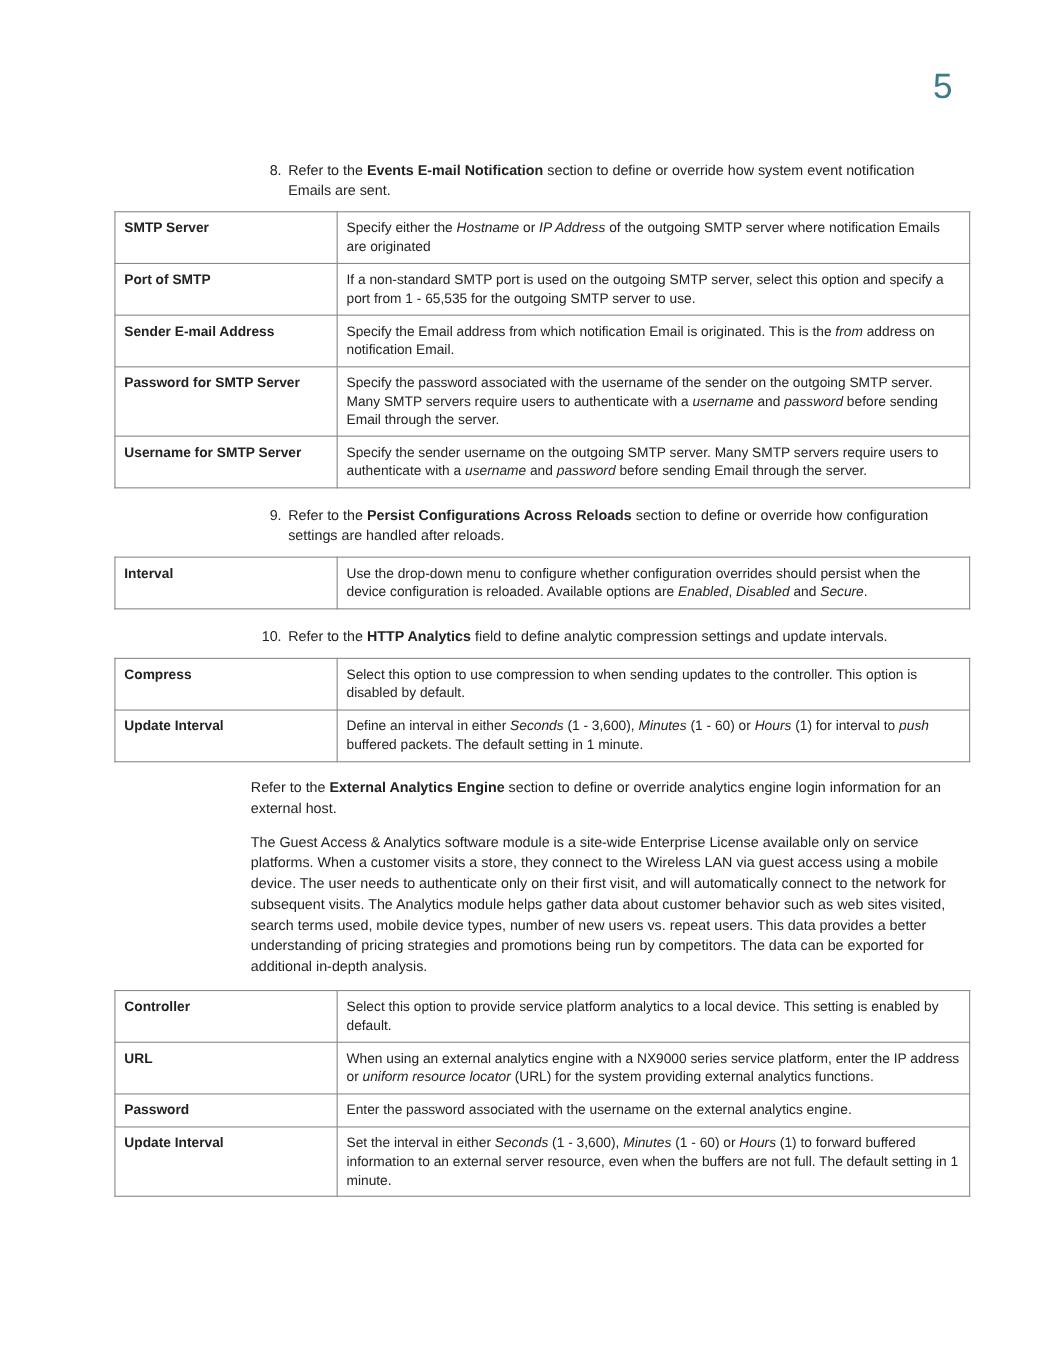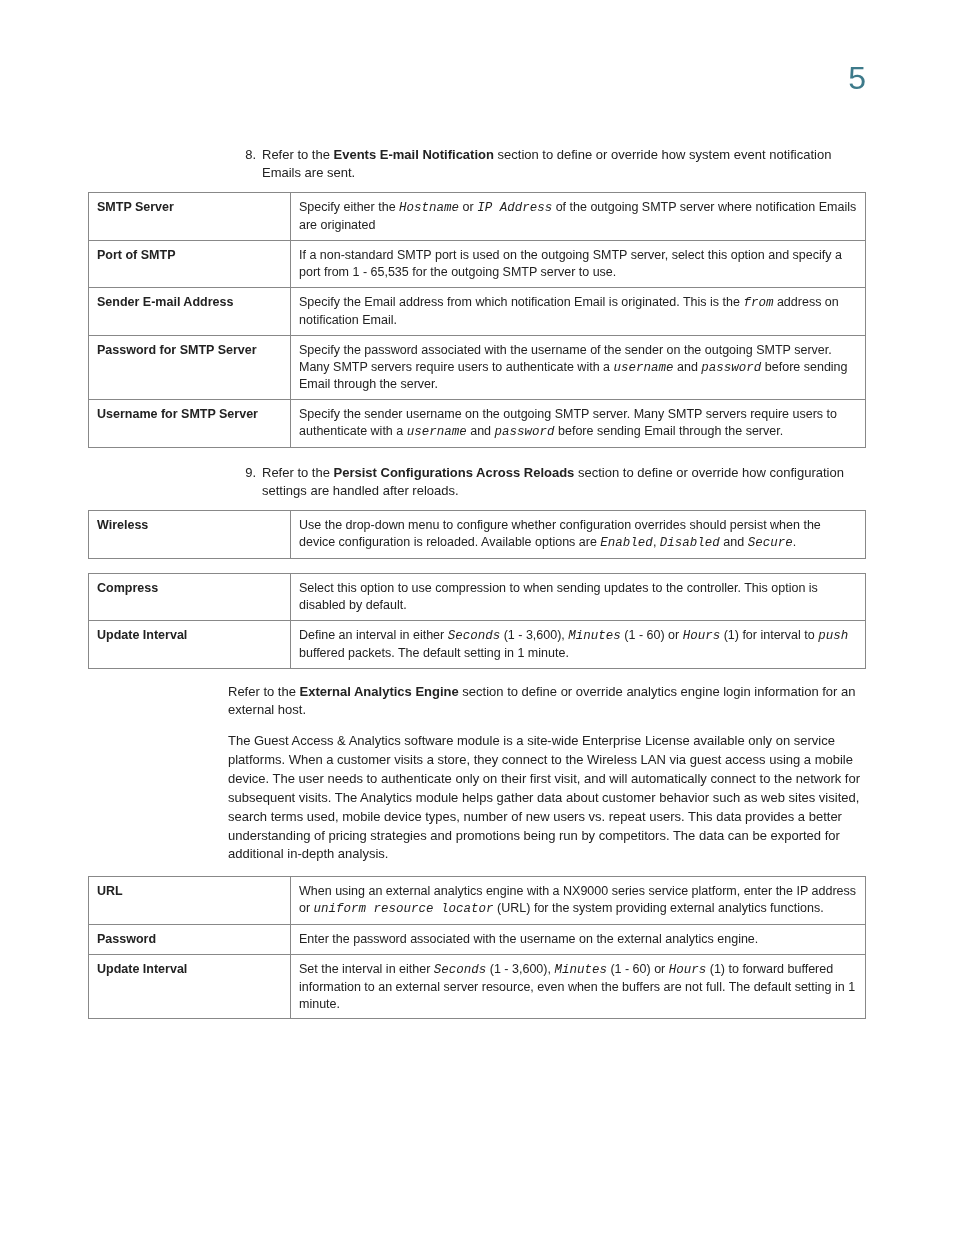--- a/index.html
+++ b/index.html
@@ -43,25 +43,25 @@
     padding-right: 6px;
   }
   .numbered-text {
     flex: 1;
   }
   .plain-para {
     margin: 12px 0;
     line-height: 1.45;
   }
   .bold { font-weight: bold; margin-top: 20px; }
-  .italic { font-style: italic; font-family: Liberation Mono, monospace; }
+  .italic { font-style: italic; }
   table {
     border-collapse: collapse;
     width: 100%;
-    margin: 10px 0 14px 0;
+    margin: 10px 0 14px 16px;
     font-size: 12.5px;
   }
   td {
     border: 1px solid #888;
     padding: 6px 8px;
     vertical-align: top;
     line-height: 1.35;
   }
   td.label {
     width: 185px;
@@ -125,28 +125,36 @@
       <div class="number">9.</div>
       <div class="numbered-text">
         <span>Refer to the </span><span class="bold">Persist Configurations Across Reloads</span><span> section to define or override how configuration settings are handled after reloads.</span>
       </div>
     </div>
   </div>
 
   <table>
     <tbody>
         <tr>
-      <td class="label">Wireless</td>
+      <td class="label">Interval</td>
       <td>
         <span>Use the drop-down menu to configure whether configuration overrides should persist when the device configuration is reloaded. Available options are </span><span class="italic">Enabled</span><span>, </span><span class="italic">Disabled</span><span> and </span><span class="italic">Secure</span><span>.</span>
       </td>
     </tr>
   </tbody>
     </table>
 
+  <div class="content-indent">
+    <div class="numbered-item">
+      <div class="number">10.</div>
+      <div class="numbered-text">
+        <span>Refer to the </span><span class="bold">HTTP Analytics</span><span> field to define analytic compression settings and update intervals.</span>
+      </div>
+    </div>
+  </div>
 
   <table>
     <tbody>
         <tr>
       <td class="label">Compress</td>
       <td>Select this option to use compression to when sending updates to the controller. This option is disabled by default.</td>
     </tr>
     <tr>
       <td class="label">Update Interval</td>
       <td>
@@ -158,20 +166,24 @@
 
   <div class="content-indent">
     <div class="plain-para">
       <span>Refer to the </span><span class="bold">External Analytics Engine</span><span> section to define or override analytics engine login information for an external host.</span>
     </div>
     <div class="plain-para">The Guest Access &amp; Analytics software module is a site-wide Enterprise License available only on service platforms. When a customer visits a store, they connect to the Wireless LAN via guest access using a mobile device. The user needs to authenticate only on their first visit, and will automatically connect to the network for subsequent visits. The Analytics module helps gather data about customer behavior such as web sites visited, search terms used, mobile device types, number of new users vs. repeat users. This data provides a better understanding of pricing strategies and promotions being run by competitors. The data can be exported for additional in-depth analysis.</div>
   </div>
 
   <table>
     <tbody>
+        <tr>
+      <td class="label">Controller</td>
+      <td>Select this option to provide service platform analytics to a local device. This setting is enabled by default.</td>
+    </tr>
     <tr>
       <td class="label">URL</td>
       <td>
         <span>When using an external analytics engine with a NX9000 series service platform, enter the IP address or </span><span class="italic">uniform resource locator</span><span> (URL) for the system providing external analytics functions.</span>
       </td>
     </tr>
     <tr>
       <td class="label">Password</td>
       <td>Enter the password associated with the username on the external analytics engine.</td>
     </tr>

